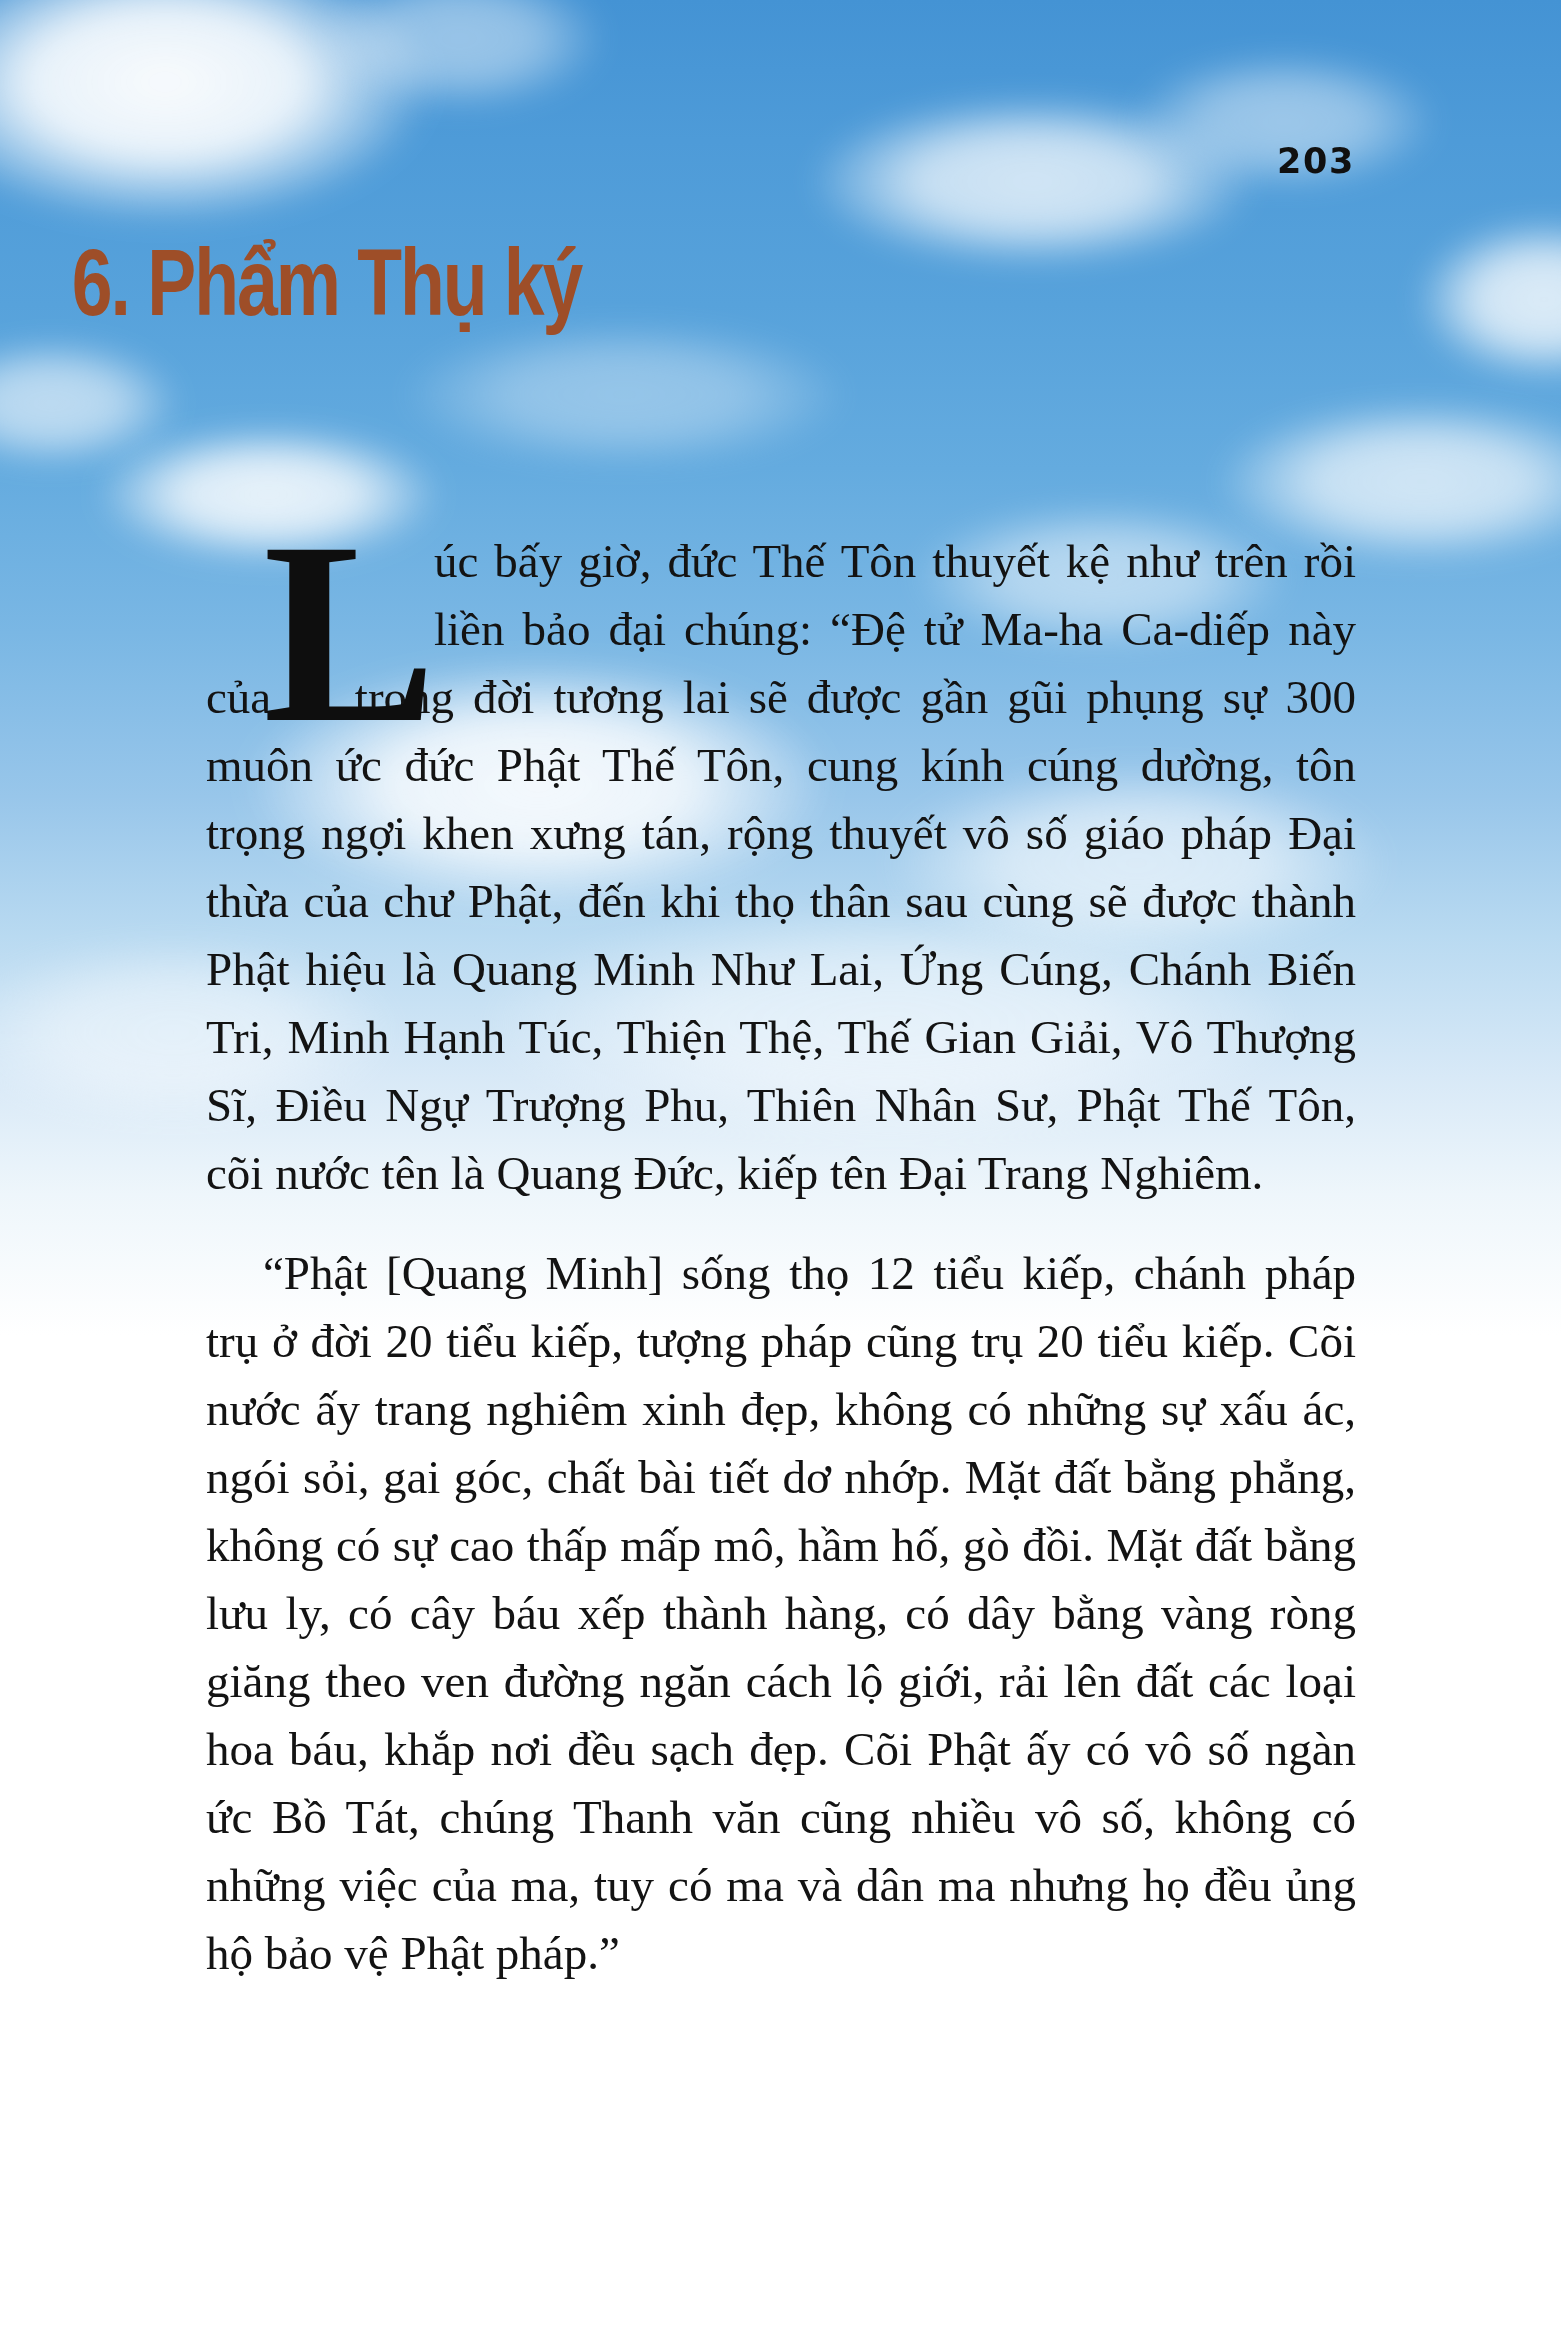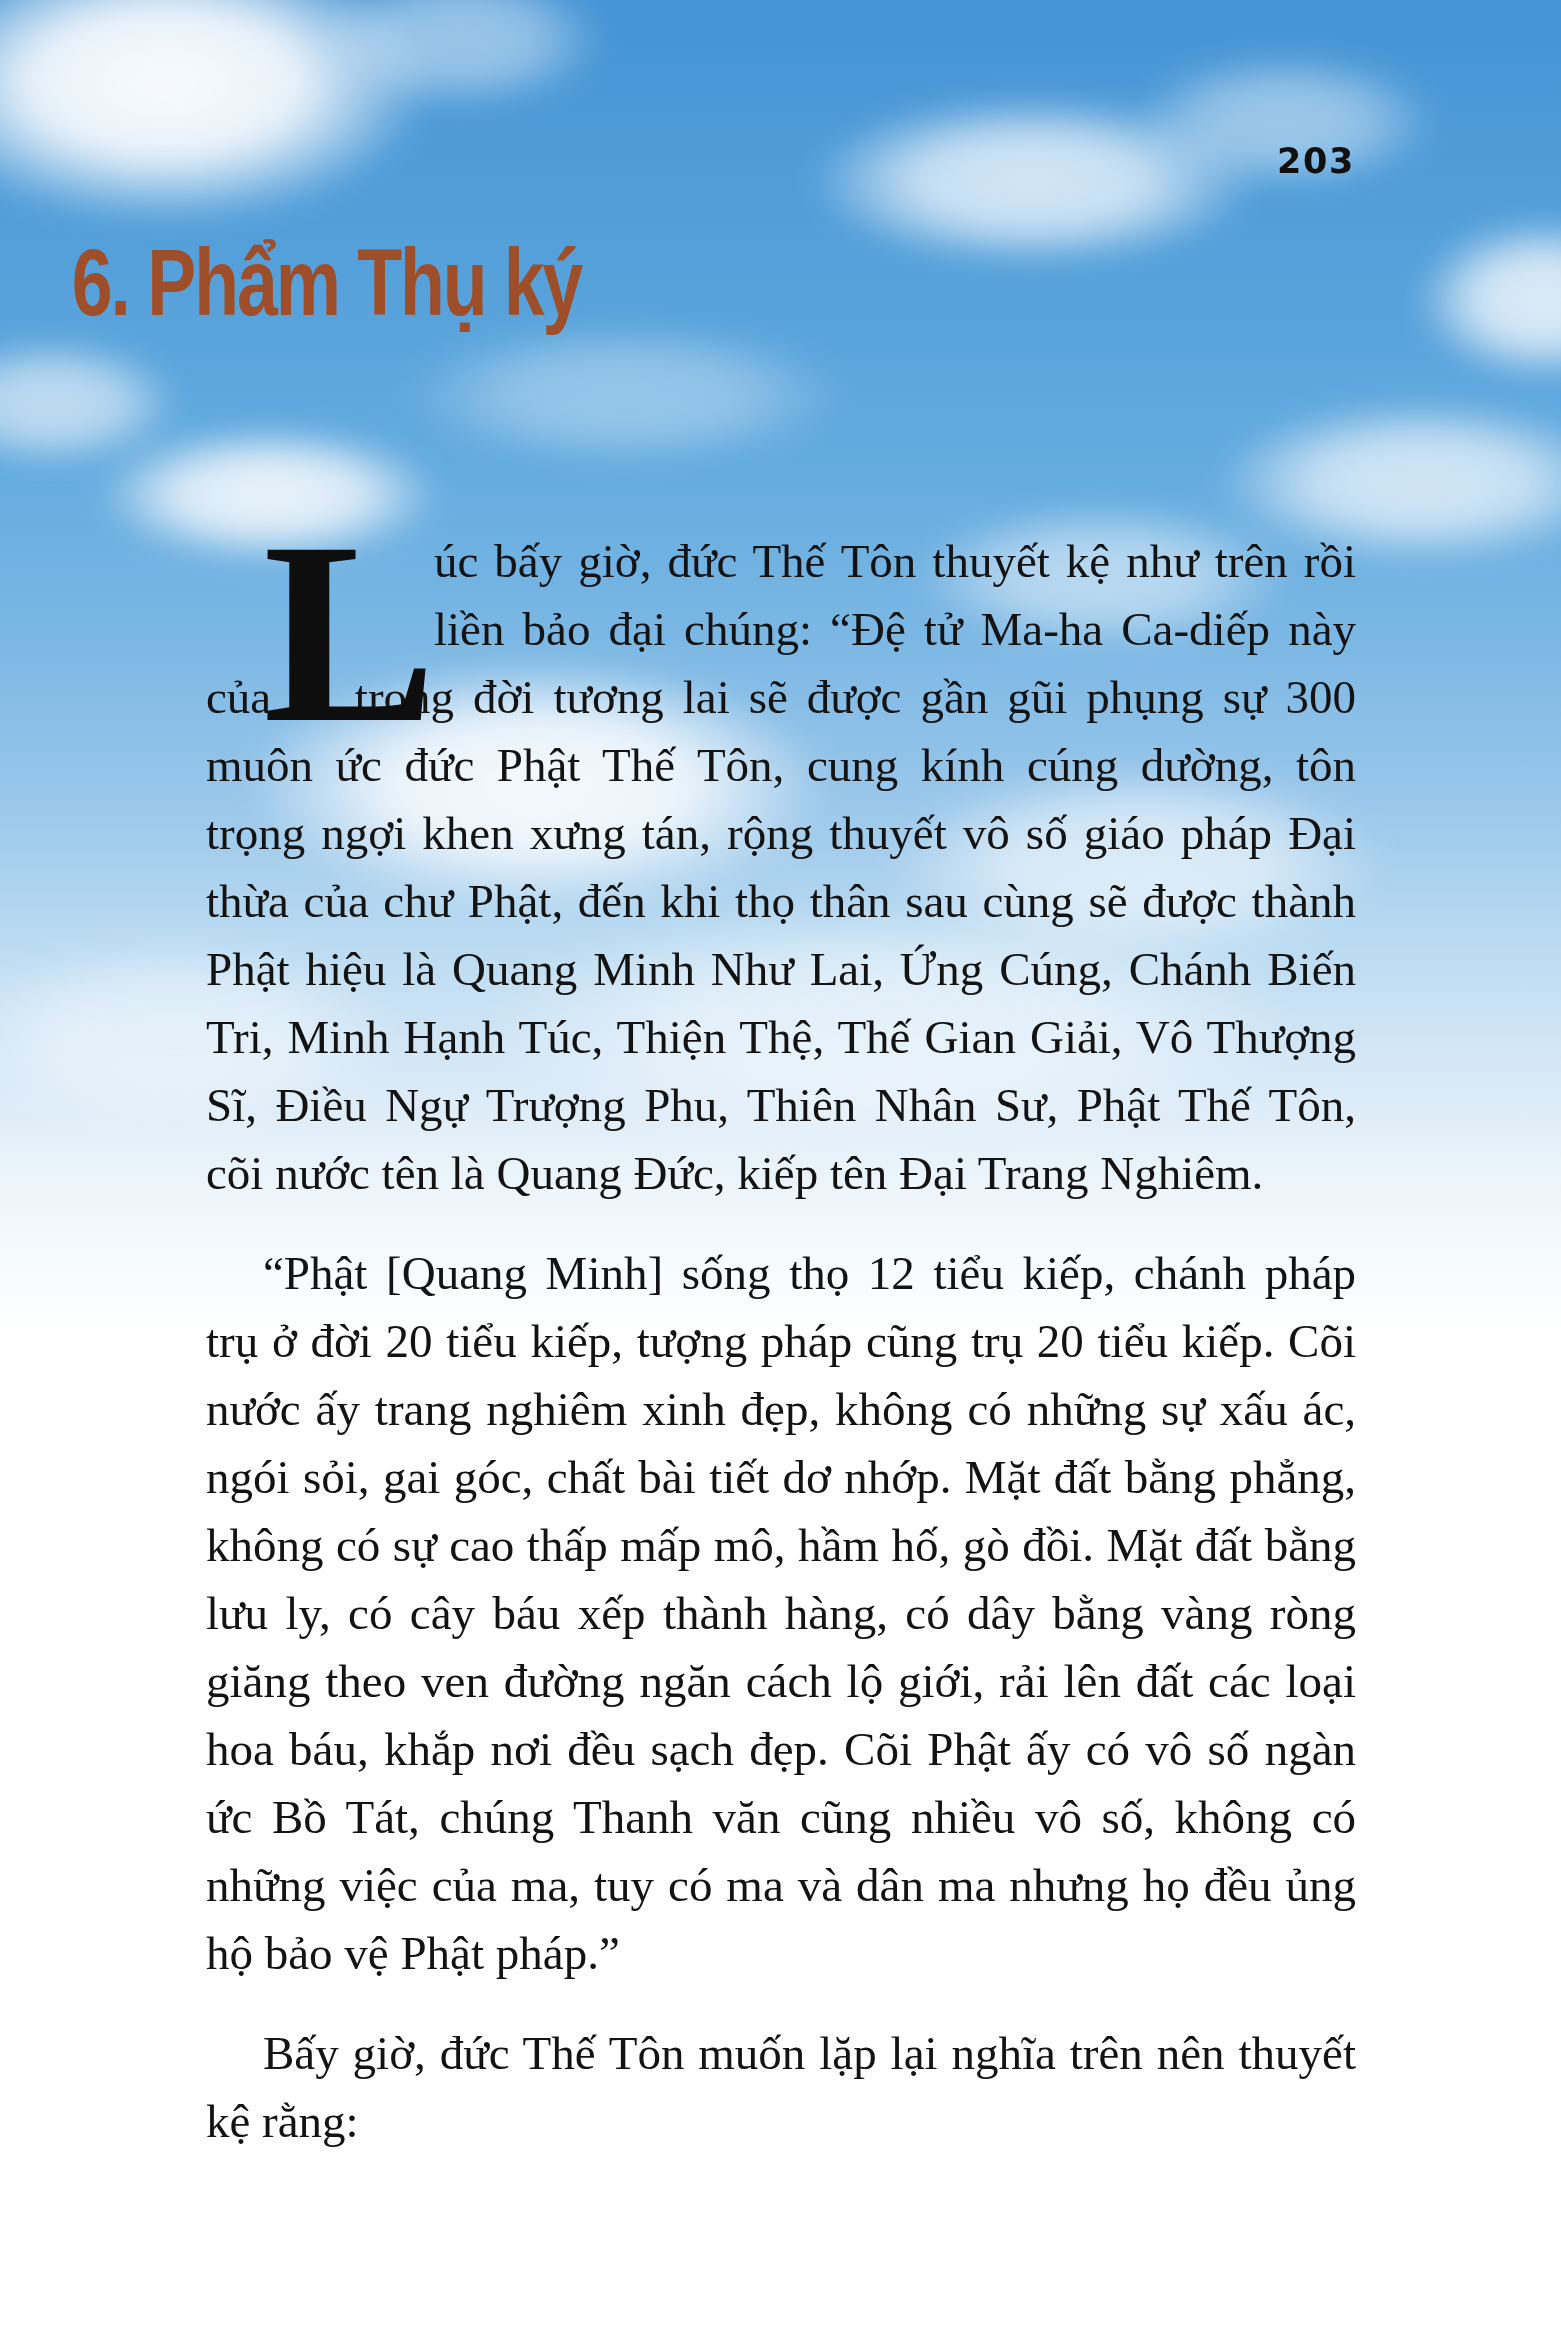--- a/index.html
+++ b/index.html
@@ -78,17 +78,16 @@
 
   <div class="page-number">203</div>
 
   <h1 class="chapter-title"><span class="chapter-title-inner">6. Phẩm Thụ ký</span></h1>
 
   <div class="body-text">
     <p class="para"><span class="dropcap">
           <span class="dropcap-glyph">L</span>
         </span><span>úc bấy giờ, đức Thế Tôn thuyết kệ như trên rồi liền bảo đại chúng: “Đệ tử Ma-ha Ca-diếp này của ta, trong đời tương lai sẽ được gần gũi phụng sự 300 muôn ức đức Phật Thế Tôn, cung kính cúng dường, tôn trọng ngợi khen xưng tán, rộng thuyết vô số giáo pháp Đại thừa của chư Phật, đến khi thọ thân sau cùng sẽ được thành Phật hiệu là Quang Minh Như Lai, Ứng Cúng, Chánh Biến Tri, Minh Hạnh Túc, Thiện Thệ, Thế Gian Giải, Vô Thượng Sĩ, Điều Ngự Trượng Phu, Thiên Nhân Sư, Phật Thế Tôn, cõi nước tên là Quang Đức, kiếp tên Đại Trang Nghiêm.</span></p>
     <p class="para indent"><span>“Phật [Quang Minh] sống thọ 12 tiểu kiếp, chánh pháp trụ ở đời 20 tiểu kiếp, tượng pháp cũng trụ 20 tiểu kiếp. Cõi nước ấy trang nghiêm xinh đẹp, không có những sự xấu ác, ngói sỏi, gai góc, chất bài tiết dơ nhớp. Mặt đất bằng phẳng, không có sự cao thấp mấp mô, hầm hố, gò đồi. Mặt đất bằng lưu ly, có cây báu xếp thành hàng, có dây bằng vàng ròng giăng theo ven đường ngăn cách lộ giới, rải lên đất các loại hoa báu, khắp nơi đều sạch đẹp. Cõi Phật ấy có vô số ngàn ức Bồ Tát, chúng Thanh văn cũng nhiều vô số, không có những việc của ma, tuy có ma và dân ma nhưng họ đều ủng hộ bảo vệ Phật pháp.”</span></p>
-    <p class="para indent"><span>Bấy giờ, đức Thế Tôn muốn lặp lại nghĩa trên nên thuyết kệ rằng:</span></p>
   </div>
 
 </div>
 
 
 </body></html>

